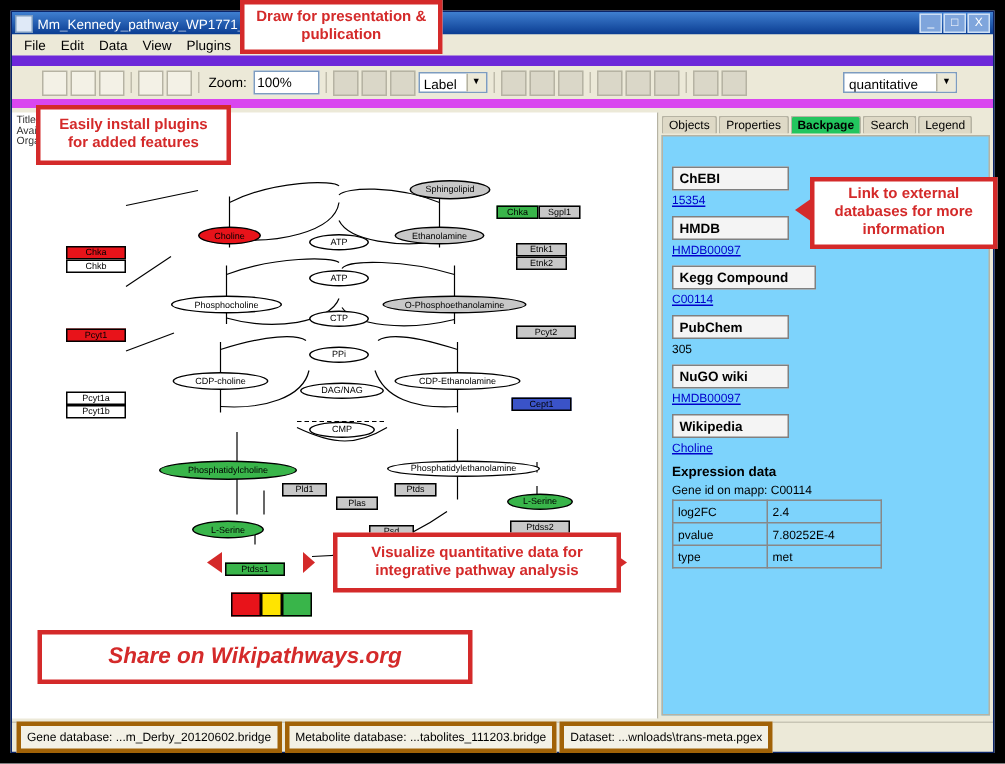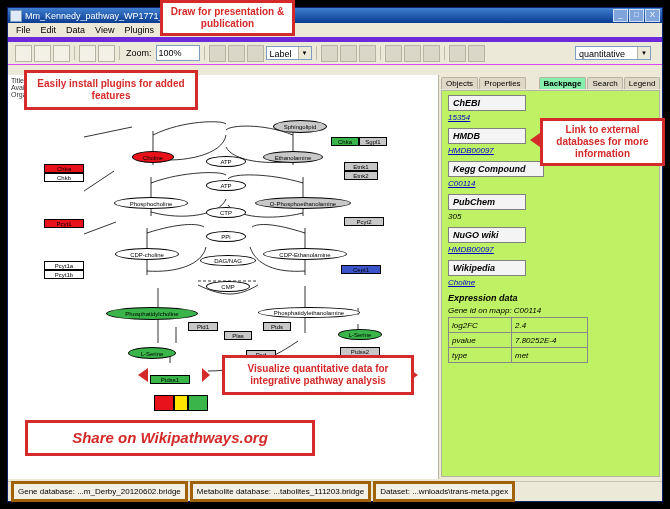--- a/index.html
+++ b/index.html
@@ -22,28 +22,28 @@
   }
   .titlebar .tb-icon{width:10px;height:10px;background:#dfe9f7;border:1px solid #7d9cc0;margin-right:3px;}
   .titlebar .tb-text{flex:1;white-space:nowrap;overflow:hidden;}
   .tb-btns{display:flex;gap:1px;}
   .tb-btns span{
     width:13px;height:11px;background:#7fa5dc;border:1px solid #cfe0f5;
     color:#fff;font-size:8px;line-height:10px;text-align:center;display:block;
   }
   
   .menubar{
-    height:14px;background:#ece9d8;border-bottom:5px solid #6d28d9;
+    height:14px;background:#ece9d8;border-bottom:7px solid #6d28d9;
     display:flex;align-items:center;padding-left:3px;font-size:9px;color:#000;
   }
   .menubar span{padding:0 5px;}
   
   .toolbar{
     height:22px;background:#ece9d8;display:flex;align-items:center;
-    padding:0 7px;border-bottom:1px solid #d946ef;gap:2px;
+    padding:0 20px;border-bottom:6px solid #d946ef;gap:2px;
   }
   .tbtn{width:15px;height:15px;border:1px solid #b6b3a3;background:#f3f1e6;display:inline-block;}
   .tbtn.grey{background:#dad7c8;}
   .zoomlab{font-size:9px;margin:0 2px;}
   .zoombox{
     width:40px;height:14px;background:#fff;border:1px solid #7d9cc0;
     font-size:9px;line-height:14px;padding-left:2px;
   }
   .combo{
     height:14px;background:#fff;border:1px solid #7d9cc0;font-size:9px;
@@ -63,26 +63,25 @@
     color:#333;padding:2px 3px;box-sizing:border-box;
   }
   .canvas{position:absolute;left:0;top:0;width:100%;height:100%;}
   
   .rightcol{flex:1;background:#ece9d8;position:relative;}
   .tabs{display:flex;height:14px;font-size:8px;align-items:flex-end;padding-left:2px;}
   .tab{
     padding:1px 4px;background:#ded9c6;border:1px solid #b6b3a3;border-bottom:none;
     margin-right:1px;border-radius:2px 2px 0 0;
   }
-  .tab.active{background:#86efac;font-weight:bold;margin-left:12px;}
+  .tab.active{background:#22c55e;font-weight:bold;}
   .panelbody{
     position:absolute;left:2px;top:15px;right:2px;bottom:2px;
-    background:#bef264;border:1px solid #b6b3a3;overflow:hidden;padding:4px 6px;
+    background:#7dd3fc;border:1px solid #b6b3a3;overflow:hidden;padding:20px 6px;
     box-sizing:border-box;
-    font-style:italic;
   }
   .dbbox{
     border:1px solid #808080;background:#f4f4f4;font-weight:bold;font-size:9px;
     padding:2px 4px;margin-bottom:2px;width:78px;box-sizing:border-box;
   }
   .dblink{color:#0000cc;text-decoration:underline;font-size:8px;margin-bottom:6px;display:block;}
   .dbplain{font-size:8px;margin-bottom:6px;display:block;}
   .exprhead{font-weight:bold;font-size:9px;margin:4px 0 3px 0;}
   .geneid{font-size:8px;margin-bottom:2px;}
   table.expr{border-collapse:collapse;font-size:8px;width:140px;}
@@ -333,21 +332,21 @@
     <div class="cell">Metabolite database: ...tabolites_111203.bridge</div>
     <div class="cell">Dataset: ...wnloads\trans-meta.pgex</div>
   </div>
 </div>
 
 <div class="callout" style="left:160px;top:0px;width:135px;height:36px;display:flex;align-items:center;justify-content:center;">
   <span>Draw for presentation
 &amp; publication</span>
 </div>
 
-<div class="callout" style="left:24px;top:70px;width:174px;height:40px;display:flex;align-items:center;justify-content:center;">
+<div class="callout" style="left:24px;top:70px;width:130px;height:40px;display:flex;align-items:center;justify-content:center;">
   <span>Easily install plugins for
 added features</span>
 </div>
 
 <div class="callout" style="left:540px;top:118px;width:125px;height:48px;display:flex;align-items:center;justify-content:center;">
   <span>Link  to external
 databases  for
 more information</span>
 </div>
 

